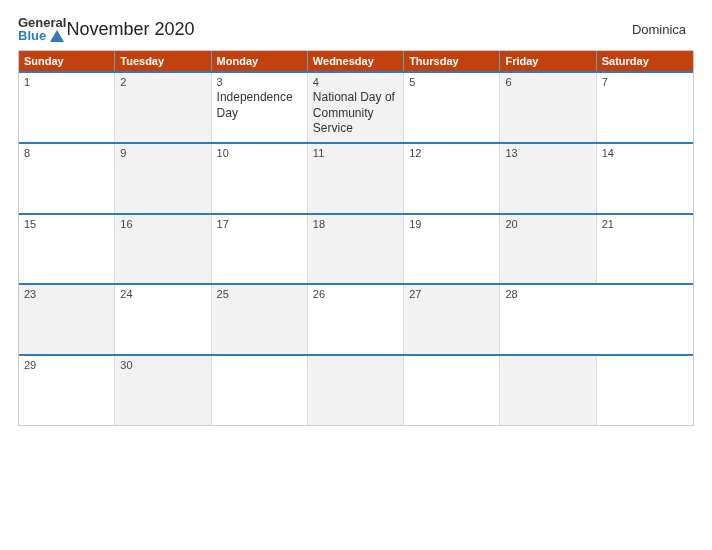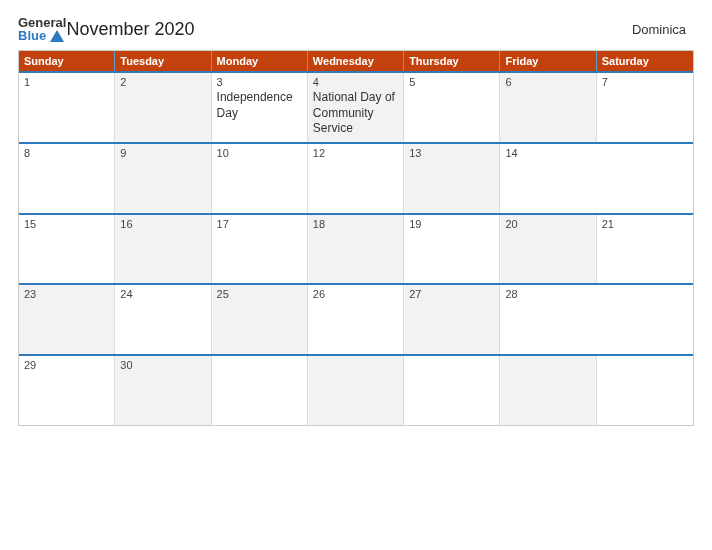--- a/index.html
+++ b/index.html
@@ -173,20 +173,23 @@
         <div class="cal-week">
           <div class="cal-cell">
             <span class="day-num">8</span>
           </div>
           <div class="cal-cell shaded">
             <span class="day-num">9</span>
           </div>
           <div class="cal-cell">
             <span class="day-num">10</span>
           </div>
+          <div class="cal-cell shaded">
+            <span class="day-num">11</span>
+          </div>
           <div class="cal-cell">
             <span class="day-num">12</span>
           </div>
           <div class="cal-cell shaded">
             <span class="day-num">13</span>
           </div>
           <div class="cal-cell">
             <span class="day-num">14</span>
           </div>
         </div>

